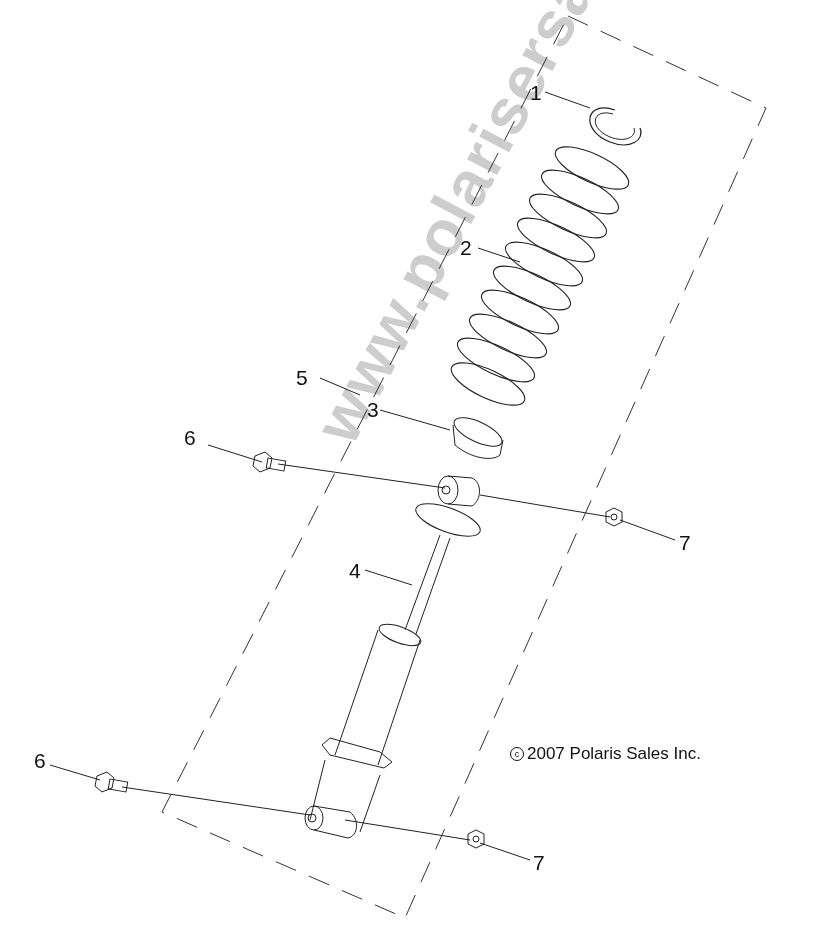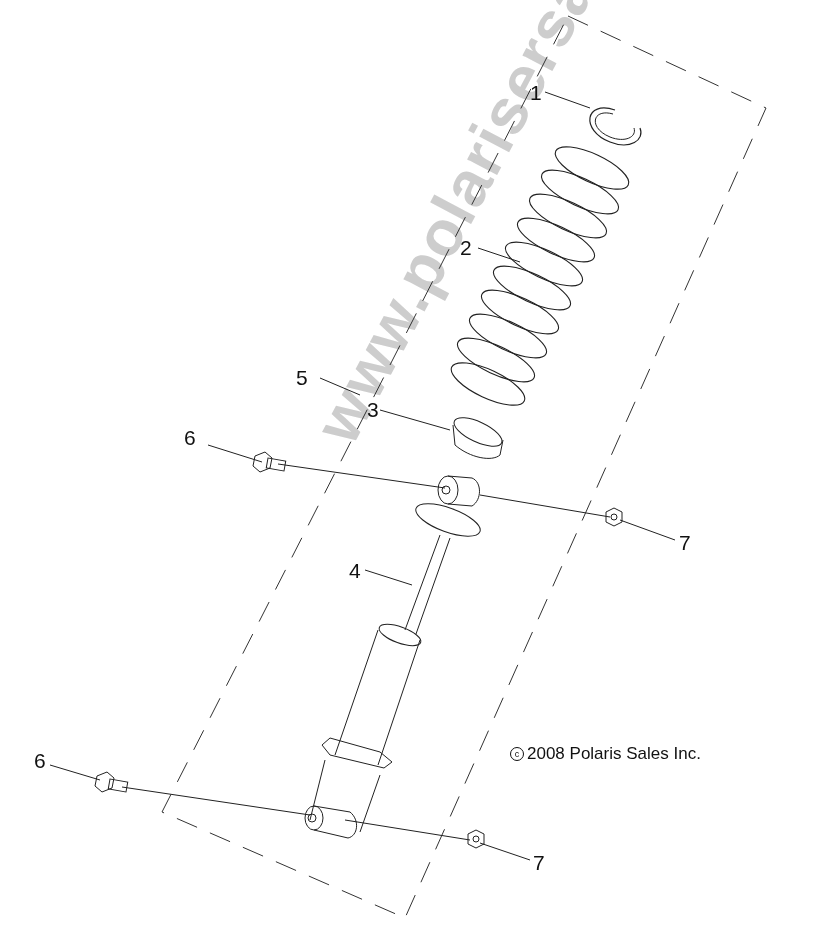--- a/index.html
+++ b/index.html
@@ -102,15 +102,15 @@
   <div class="lbl" style="left:460px;top:237px">2</div>
   <div class="lbl" style="left:367px;top:399px">3</div>
   <div class="lbl" style="left:349px;top:560px">4</div>
   <div class="lbl" style="left:296px;top:367px">5</div>
   <div class="lbl" style="left:184px;top:427px">6</div>
   <div class="lbl" style="left:34px;top:750px">6</div>
   <div class="lbl" style="left:679px;top:532px">7</div>
   <div class="lbl" style="left:533px;top:852px">7</div>
 
   <div class="copy">
-    <span class="c">c</span><span>2008 Polaris Sales Inc.</span>
+    <span class="c">c</span><span>2007 Polaris Sales Inc.</span>
   </div>
 </div>
 
 </body></html>

